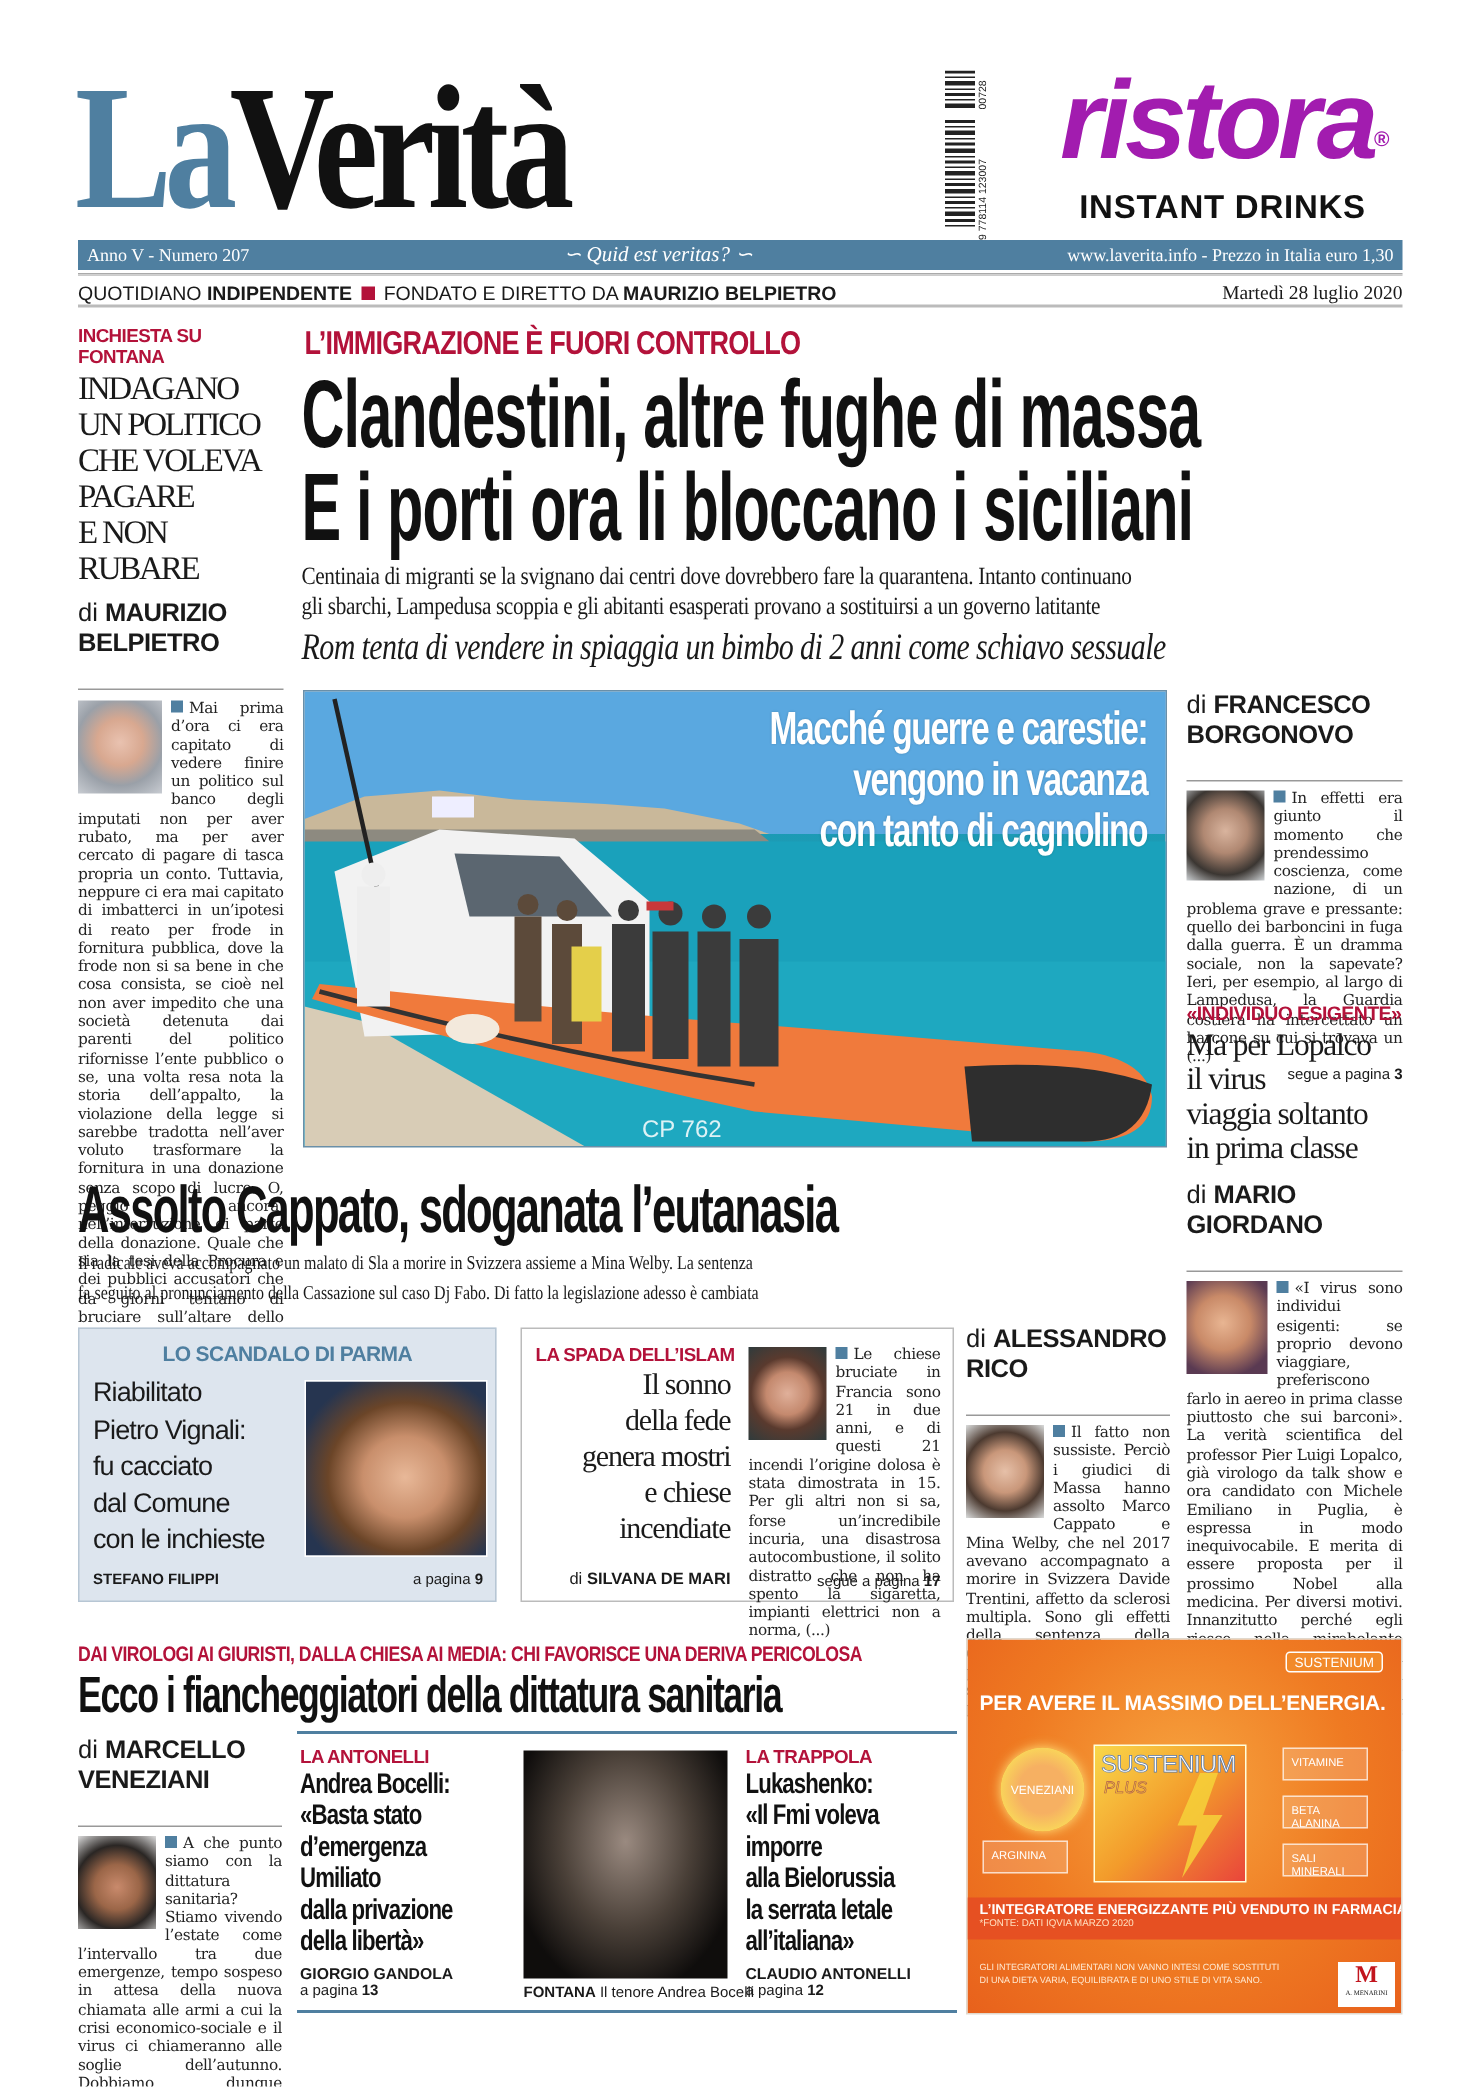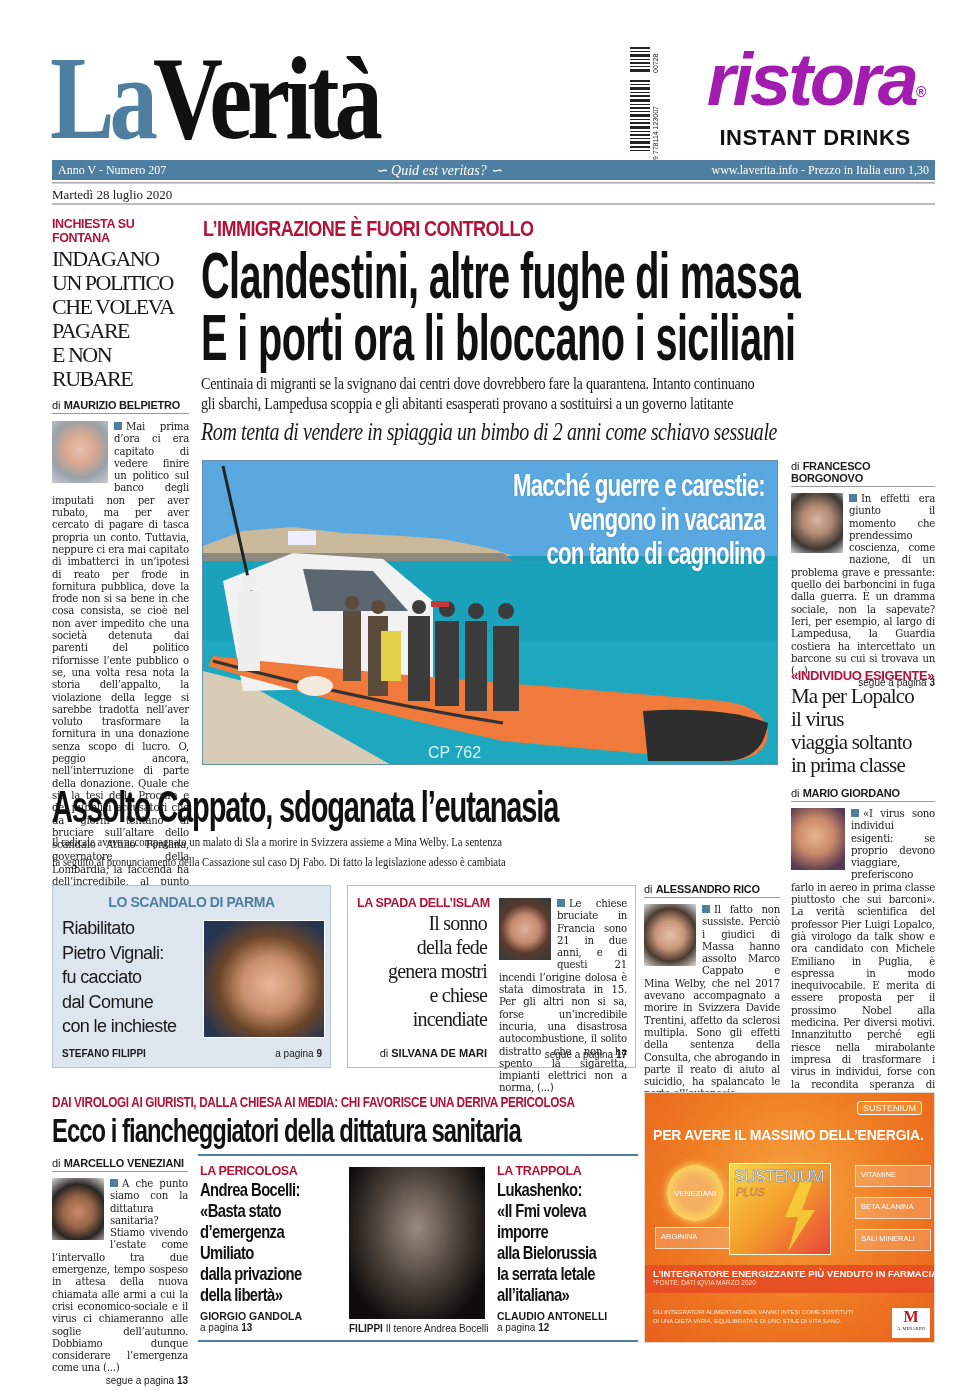--- a/index.html
+++ b/index.html
@@ -1,20 +1,20 @@
 <!DOCTYPE html>
 <html><head>
 <meta charset="utf-8">
 <style>
   * { box-sizing: border-box; margin: 0; padding: 0; }
   body { width: 980px; height: 1391px; background: #fff; font-family: "Liberation Serif", serif; color: #1a1a1a; position: relative; overflow: hidden; }
   .abs { position: absolute; }
   .cond { font-family: "Liberation Sans", sans-serif; font-weight: 700; letter-spacing: -0.04em; transform-origin: left top; }
   .kicker { font-family: "Liberation Sans", sans-serif; font-weight: 700; color: #b3123a; letter-spacing: -0.03em; }
-  .byline { font-family: "Liberation Sans", sans-serif; font-size: 11px; border-bottom: 1px solid #999; padding-bottom: 2px; }
+  .byline { font-family: "Liberation Sans", sans-serif; font-size: 17px; border-bottom: 1px solid #999; padding-bottom: 20px; }
   .byline b { font-weight: 700; letter-spacing: -0.02em; }
   .body-text { font-family: "DejaVu Serif", serif; font-size: 10.2px; line-height: 12.3px; text-align: justify; color: #222; letter-spacing: -0.25px; }
   .square { display: inline-block; width: 8px; height: 8px; background: #4f7fa0; margin-right: 4px; vertical-align: 0; }
   .segue { font-family: "Liberation Sans", sans-serif; font-size: 10px; text-align: right; }
   .segue b { font-weight: 700; }
   .photo { background: #888; overflow: hidden; }
 
   
   #logo { left: 50px; top: 44px; font-family: "Liberation Serif", serif; font-weight: 700; font-size: 118px; line-height: 110px; letter-spacing: -6px; transform: scaleX(0.82); transform-origin: left top; }
   #logo .la { color: #4f7fa0; }
@@ -108,21 +108,21 @@
   #luka .pg { font-family: "Liberation Sans", sans-serif; font-size: 10px; }
 
   
   #ad { left: 644px; top: 1092px; width: 291px; height: 251px; background: radial-gradient(ellipse at 50% 40%, #f7a540 0%, #ef7a22 55%, #e8611c 100%); overflow: hidden; border: 1px solid #e1d8cc; }
   #ad .brand-tag { position: absolute; right: 12px; top: 8px; font-family: "Liberation Sans", sans-serif; font-size: 9px; color: #fff; border: 1px solid #fff; border-radius: 3px; padding: 1px 5px; background: #f28a2a; }
   #ad .title { position: absolute; left: 8px; top: 34px; width: 276px; font-family: "Liberation Sans", sans-serif; font-weight: 700; font-size: 14px; color: #fff; letter-spacing: -0.2px; white-space: nowrap; }
   #ad .creatina { position: absolute; left: 22px; top: 72px; width: 56px; height: 56px; border-radius: 50%; background: radial-gradient(circle, #f6b062 40%, #f9d35a 70%, #f08a2a 100%); color: #fff; font-family: "Liberation Sans", sans-serif; font-size: 8px; display: flex; align-items: center; justify-content: center; box-shadow: 0 0 8px #ffe27a; }
   #ad .box { position: absolute; left: 84px; top: 70px; width: 102px; height: 92px; background: linear-gradient(135deg, #f9d74a 0%, #f39b2b 50%, #e9453b 100%); border: 1px solid #ffd; }
   #ad .box .p1 { position: absolute; left: 4px; top: 4px; font-family: "Liberation Sans", sans-serif; font-size: 16px; color: #fff; -webkit-text-stroke: 0.5px #5577aa; letter-spacing: -0.5px; }
   #ad .box .p2 { position: absolute; left: 6px; top: 22px; font-family: "Liberation Sans", sans-serif; font-weight: 400; font-style: italic; font-size: 11px; color: #f4c531; -webkit-text-stroke: 0.4px #a55; }
-  #ad .pill { position: absolute; height: 22px; width: 76px; border: 1px solid rgba(255,255,255,0.7); background: rgba(255,255,255,0.18); color: #fff; font-family: "Liberation Sans", sans-serif; font-size: 7.5px; padding: 4px 5px; }
+  #ad .pill { position: absolute; height: 22px; width: 57px; border: 1px solid rgba(255,255,255,0.7); background: rgba(255,255,255,0.18); color: #fff; font-family: "Liberation Sans", sans-serif; font-size: 7.5px; padding: 4px 5px; }
   #ad .claim { position: absolute; left: 0; top: 172px; width: 100%; height: 28px; background: #e65022; padding: 3px 8px; }
   #ad .claim .c1 { font-family: "Liberation Sans", sans-serif; font-weight: 700; font-size: 9.5px; color: #fff; white-space: nowrap; }
   #ad .claim .c2 { font-family: "Liberation Sans", sans-serif; font-size: 6.5px; color: #ffe0c0; }
   #ad .disc { position: absolute; left: 8px; top: 215px; width: 200px; font-family: "Liberation Sans", sans-serif; font-size: 6px; color: #ffe8d0; line-height: 9px; }
   #ad .maker { position: absolute; right: 4px; bottom: 4px; width: 38px; height: 30px; background: #fff; text-align: center; }
   #ad .maker .m { font-family: "Liberation Serif", serif; font-weight: 700; font-size: 16px; color: #c2151e; line-height: 18px; }
   #ad .maker .n { font-family: "Liberation Serif", serif; font-size: 4.5px; color: #222; }
 </style>
 </head>
 <body>
@@ -169,20 +169,21 @@
   <div class="sub">INSTANT DRINKS</div>
 </div>
 
 <div id="band" class="abs">
   <span>Anno V - Numero 207</span>
   <span class="motto"><span>∽ </span><span>Quid est veritas?</span><span> ∽</span></span>
   <span>www.laverita.info - Prezzo in Italia euro 1,30</span>
 </div>
 <div id="band-rule" class="abs"></div>
 <div id="tagline" class="abs">
+  <span><span>QUOTIDIANO </span><b>INDIPENDENTE</b><span class="sq"></span><span>FONDATO E DIRETTO DA </span><b>MAURIZIO BELPIETRO</b></span>
   <span class="date">Martedì 28 luglio 2020</span>
 </div>
 
 <div id="left-col" class="abs">
   <div class="kicker">INCHIESTA SU FONTANA</div>
   <div class="hed">
     <div>INDAGANO</div>
     <div>UN POLITICO</div>
     <div>CHE VOLEVA</div>
     <div>PAGARE</div>
@@ -343,35 +344,35 @@
 <div id="veneziani" class="abs">
   <div class="byline"><span>di </span><b>MARCELLO VENEZIANI</b></div>
   <div class="body-text">
     <div class="photo" style="float:left;width:52px;height:62px;margin:0 6px 2px 0;background:radial-gradient(circle at 50% 55%,#c98a6c 0%,#9b6648 35%,#2a2624 65%,#dcdcdc 100%);"></div>
     <span class="square"></span><span>A che punto siamo con la dittatura sanitaria? Stiamo vivendo l’estate come l’intervallo tra due emergenze, tempo sospeso in attesa della nuova chiamata alle armi a cui la crisi economico-sociale e il virus ci chiameranno alle soglie dell’autunno. Dobbiamo dunque considerare l’emergenza come una (...)</span>
   </div>
   <div class="segue"><span>segue a pagina </span><b>13</b></div>
 </div>
 
 <div id="bocelli" class="abs">
-  <div class="kicker">LA PERICOLOSA</div>
+  <div class="kicker">LA ANTONELLI</div>
   <div class="hed cond">
     <span>Andrea Bocelli:</span>
     <span>«Basta stato</span>
     <span>d’emergenza</span>
     <span>Umiliato</span>
     <span>dalla privazione</span>
     <span>della libertà»</span>
   </div>
   <div class="auth">GIORGIO GANDOLA</div>
   <div class="pg"><span>a pagina </span><b>13</b></div>
 </div>
 
 <div id="bocelli-photo" class="abs photo"></div>
-<div id="bocelli-cap" class="abs"><b>FILIPPI</b><span> Il tenore Andrea Bocelli</span></div>
+<div id="bocelli-cap" class="abs"><b>FONTANA</b><span> Il tenore Andrea Bocelli</span></div>
 
 <div id="luka" class="abs">
   <div class="kicker">LA TRAPPOLA</div>
   <div class="hed cond">
     <span>Lukashenko:</span>
     <span>«Il Fmi voleva</span>
     <span>imporre</span>
     <span>alla Bielorussia</span>
     <span>la serrata letale</span>
     <span>all’italiana»</span>

